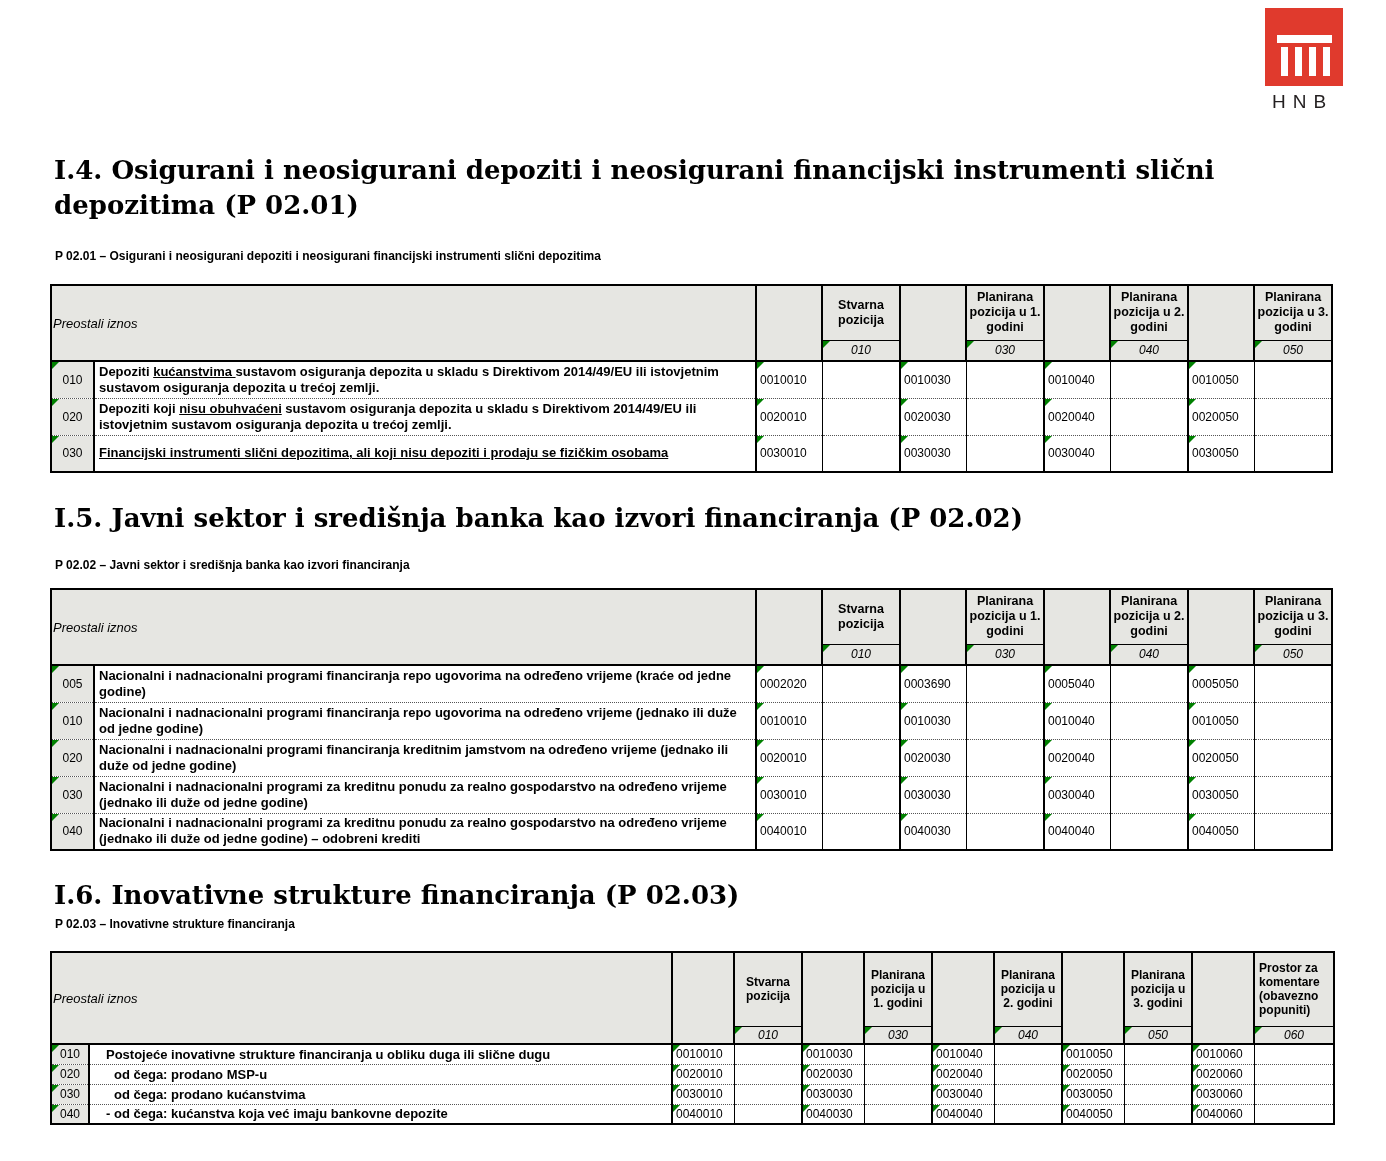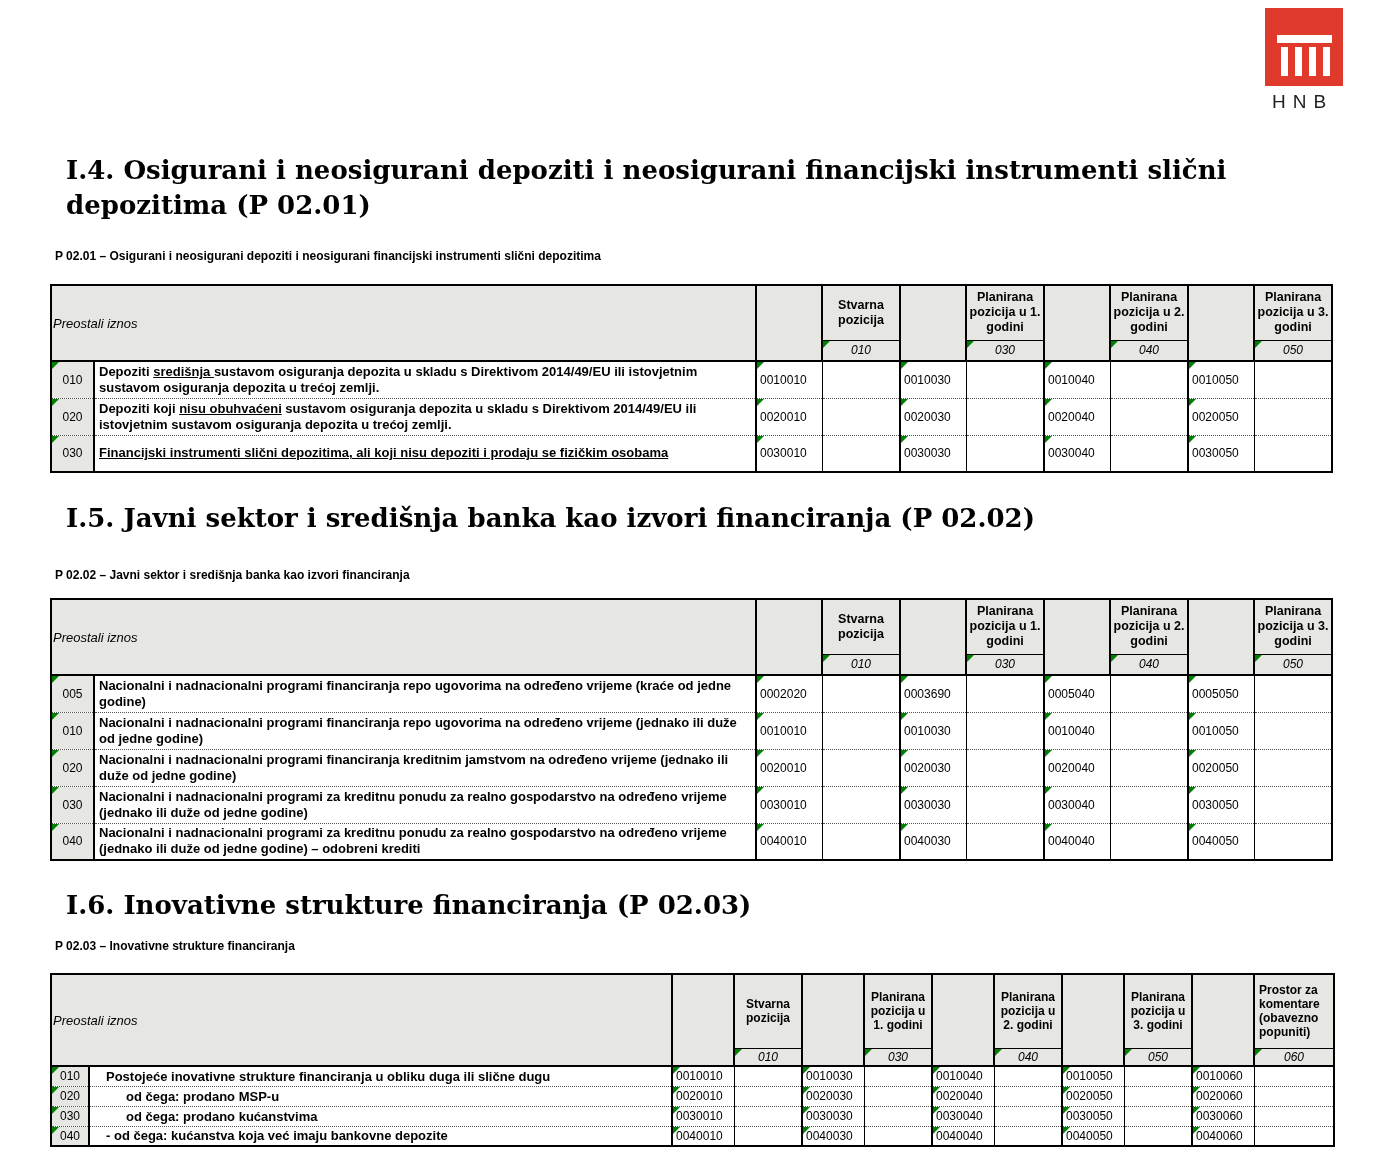--- a/index.html
+++ b/index.html
@@ -9,27 +9,27 @@
     font-family:"Liberation Sans",sans-serif;color:#000;
   }
   
   .logo{position:absolute;top:8px;right:55px;width:66px;text-align:center;}
   .logo-sq{width:78px;height:78px;background:#E03A2D;position:relative;}
   .logo-sq .bar{position:absolute;left:12px;top:27px;width:55px;height:8px;background:#fff;}
   .logo-sq .colm{position:absolute;top:39px;width:7px;height:29px;background:#fff;}
   .logo-sq .c1{left:16px}.logo-sq .c2{left:30px}.logo-sq .c3{left:44px}.logo-sq .c4{left:58px}
   .logo-text{margin-top:5px;font-size:19px;letter-spacing:7px;color:#231f20;padding-left:7px;}
   
-  .h{font-family:"DejaVu Serif",serif;font-weight:bold;font-size:26px;line-height:35px;width:1258px;margin:16px;}
+  .h{font-family:"DejaVu Serif",serif;font-weight:bold;font-size:26px;line-height:35px;width:1258px;margin:4px;}
   .h.m1{margin-top:153px;}
   .h.m2{margin-top:28px;}
   .h.m3{margin-top:27px;}
   .sub{font-size:12px;font-weight:bold;margin-left:5px;}
   .sub.s1{margin-top:26px;}
-  .sub.s2{margin-top:32px;}
+  .sub.s2{margin-top:22px;}
   .sub.s3{margin-top:4px;}
   
   table.grid{border-collapse:collapse;table-layout:fixed;border:2px solid #000;}
   table.grid td{box-sizing:border-box;overflow:hidden;}
   .t12{margin-top:21px;width:1281px;}
   .t2x{margin-top:16px;}
   .t3{margin-top:20px;width:1283px;}
   .t12 .hrow{height:55px;}  .t12 .nrow{height:21px;}  .t12 .dr{height:37px;}
   .t3  .hrow{height:74px;}  .t3  .nrow{height:18px;}  .t3  .dr{height:20px;}
   td.corner{background:#E6E6E2;font-style:italic;font-size:13px;text-align:left;vertical-align:middle;
@@ -38,21 +38,21 @@
   td.ch{background:#E6E6E2;border:2px solid #000;border-bottom:1px solid #000;
         font-weight:bold;font-size:12.5px;line-height:15px;text-align:center;vertical-align:middle;padding:0 2px;}
   .t3 td.ch{font-size:12px;line-height:14px;}
   td.ch.lft{text-align:left;padding-left:4px;}
   td.nc{background:#E6E6E2;border-left:2px solid #000;border-right:2px solid #000;border-top:1px solid #000;
         border-bottom:2px solid #000;font-style:italic;font-size:12px;text-align:center;vertical-align:middle;}
   td.rl{background:#E6E6E2;border-right:2px solid #000;font-size:12px;text-align:center;vertical-align:middle;}
   td.dc{border-right:2px solid #000;font-weight:bold;font-size:13px;line-height:16px;
         vertical-align:middle;padding:1px 3px 1px 4px;}
   .t3 td.dc{line-height:15px;padding-left:16px;}
-  td.dc.ind{padding-left:36px;}
+  td.dc.ind{padding-left:24px;}
   td.cc{border-left:2px solid #fca5a5;border-right:1px solid #000;font-size:12px;vertical-align:middle;padding-left:3px;}
   td.vc{border-right:2px solid #000;}
   .dr td{border-bottom:1px dotted #555;}
   
   .tri{position:relative;}
   .tri::before{content:"";position:absolute;top:0;left:0;width:0;height:0;
                border-top:7px solid #008000;border-right:7px solid transparent;}
   .useg{text-decoration:underline;}
 </style>
 </head>
@@ -98,21 +98,21 @@
       <td class="ch">Planirana pozicija u 3. godini</td>
     </tr>
     <tr class="nrow">
       <td class="nc tri">010</td>
       <td class="nc tri">030</td>
       <td class="nc tri">040</td>
       <td class="nc tri">050</td>
     </tr>
     <tr class="dr">
       <td class="rl tri">010</td>
-      <td class="dc"><span>Depoziti </span><span class="useg">središnja </span><span>sustavom osiguranja depozita u skladu s Direktivom 2014/49/EU ili istovjetnim sustavom osiguranja depozita u trećoj zemlji.</span></td>
+      <td class="dc"><span>Depoziti </span><span class="useg">kućanstvima </span><span>sustavom osiguranja depozita u skladu s Direktivom 2014/49/EU ili istovjetnim sustavom osiguranja depozita u trećoj zemlji.</span></td>
       <td class="cc tri">0010010</td>
         <td class="vc"></td>
       <td class="cc tri">0010030</td>
         <td class="vc"></td>
       <td class="cc tri">0010040</td>
         <td class="vc"></td>
       <td class="cc tri">0010050</td>
         <td class="vc"></td>
     </tr>
     <tr class="dr">

